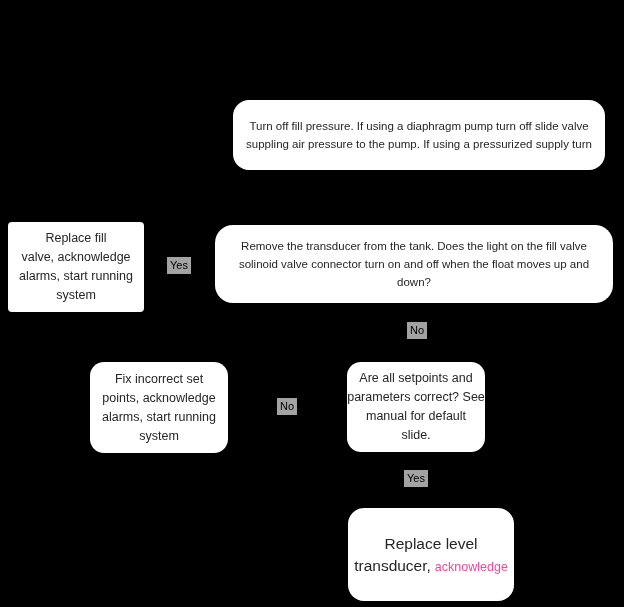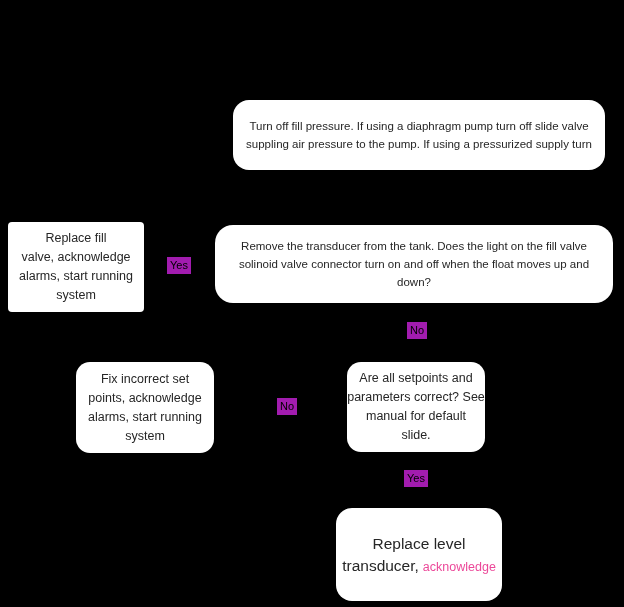--- a/index.html
+++ b/index.html
@@ -37,41 +37,41 @@
     left: 215px; top: 225px; width: 398px; height: 78px;
     border-radius: 18px;
     font-size: 11.5px; line-height: 18px;
   }
   #box-replace-fill-valve {
     left: 8px; top: 222px; width: 136px; height: 90px;
     border-radius: 4px;
     font-size: 12.5px; line-height: 19px;
   }
   #box-fix-setpoints {
-    left: 76px; top: 362px; width: 138px; height: 91px;
+    left: 90px; top: 362px; width: 138px; height: 91px;
     border-radius: 14px;
     font-size: 12.5px; line-height: 19px;
   }
   #box-setpoints-correct {
     left: 347px; top: 362px; width: 138px; height: 90px;
     border-radius: 14px;
     font-size: 12.5px; line-height: 19px;
   }
   #box-replace-level-transducer {
-    left: 336px; top: 508px; width: 166px; height: 93px;
+    left: 348px; top: 508px; width: 166px; height: 93px;
     border-radius: 16px;
   }
   #box-replace-level-transducer .big   { font-size: 15.5px; line-height: 22px; color: #262626; }
   #box-replace-level-transducer .small { font-size: 12.5px; line-height: 19px; color: #ec4899; }
   #box-replace-level-transducer .mixed-line { white-space: nowrap; }
   #box-replace-level-transducer .small.indent { margin-left: 4px; }
 
   .edge-label {
     position: absolute;
-    background: #a21caf;
+    background: #a3a3a3;
     color: #000000;
     font-size: 11px;
     line-height: 15px;
     padding: 1px 3px;
     text-align: right;
   }
   #label-yes-1 { left: 167px; top: 257px; }
   #label-no-1  { left: 407px; top: 322px; }
   #label-no-2  { left: 277px; top: 398px; }
   #label-yes-2 { left: 404px; top: 470px; }

